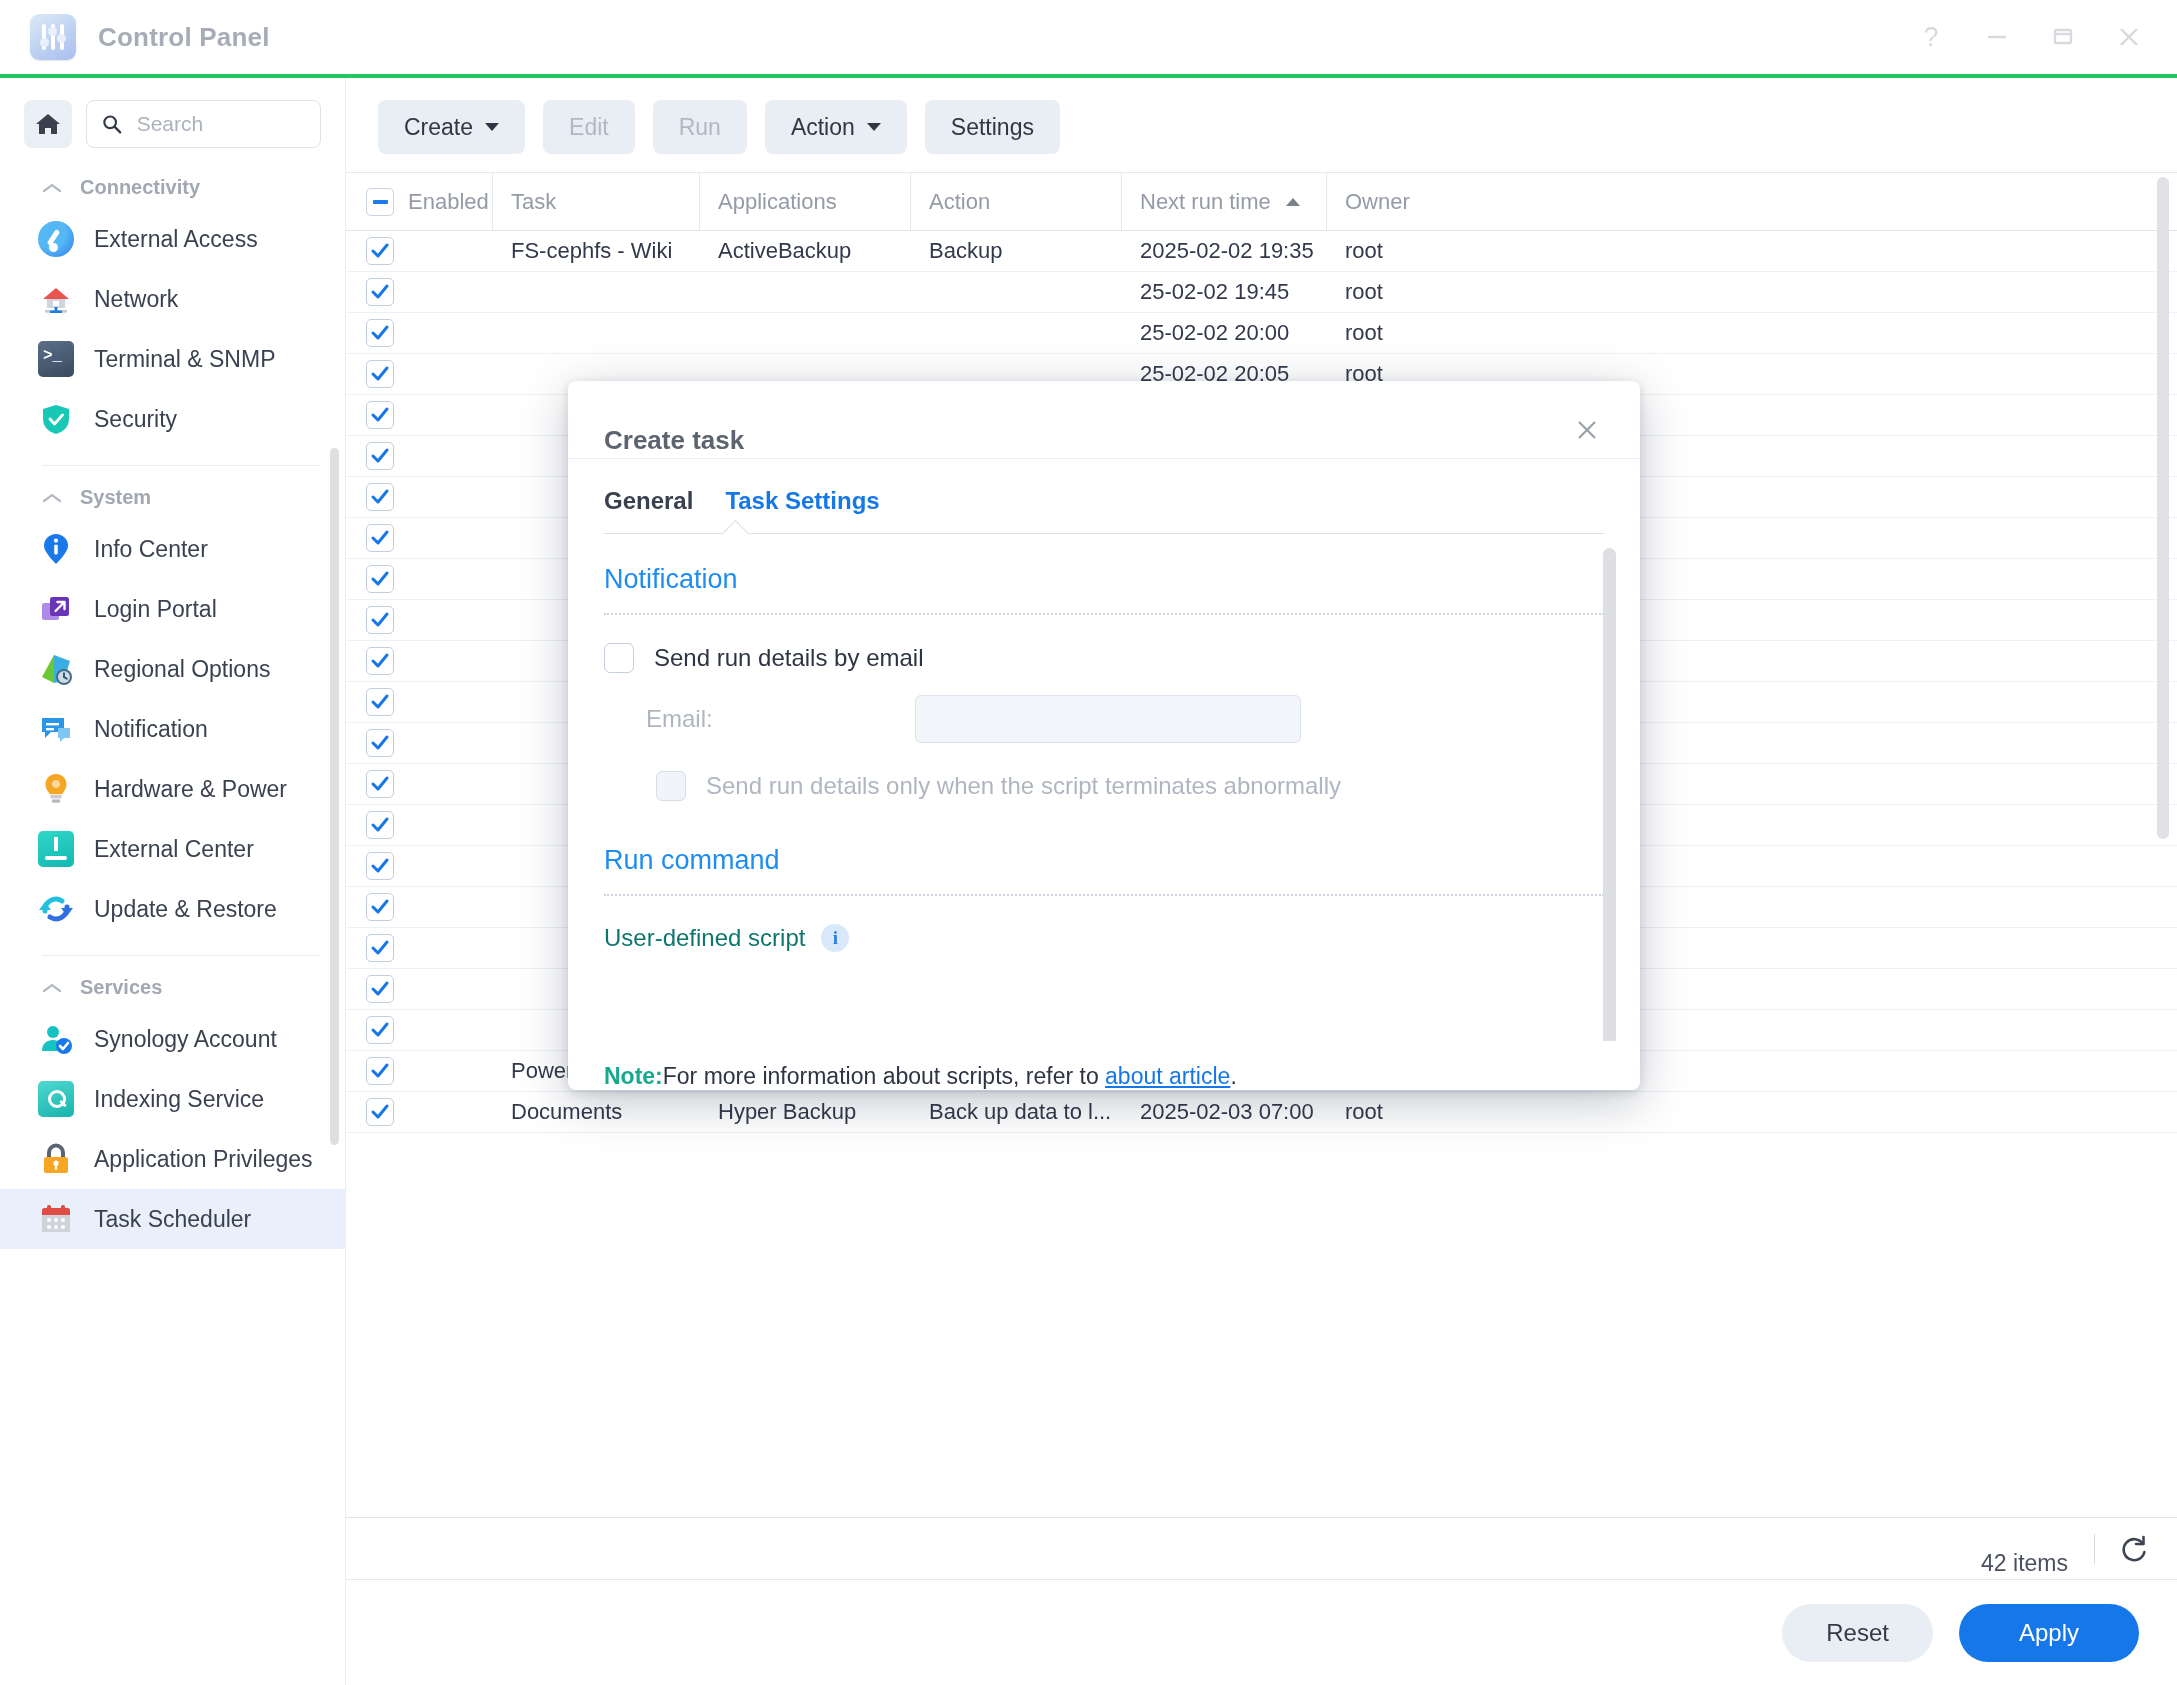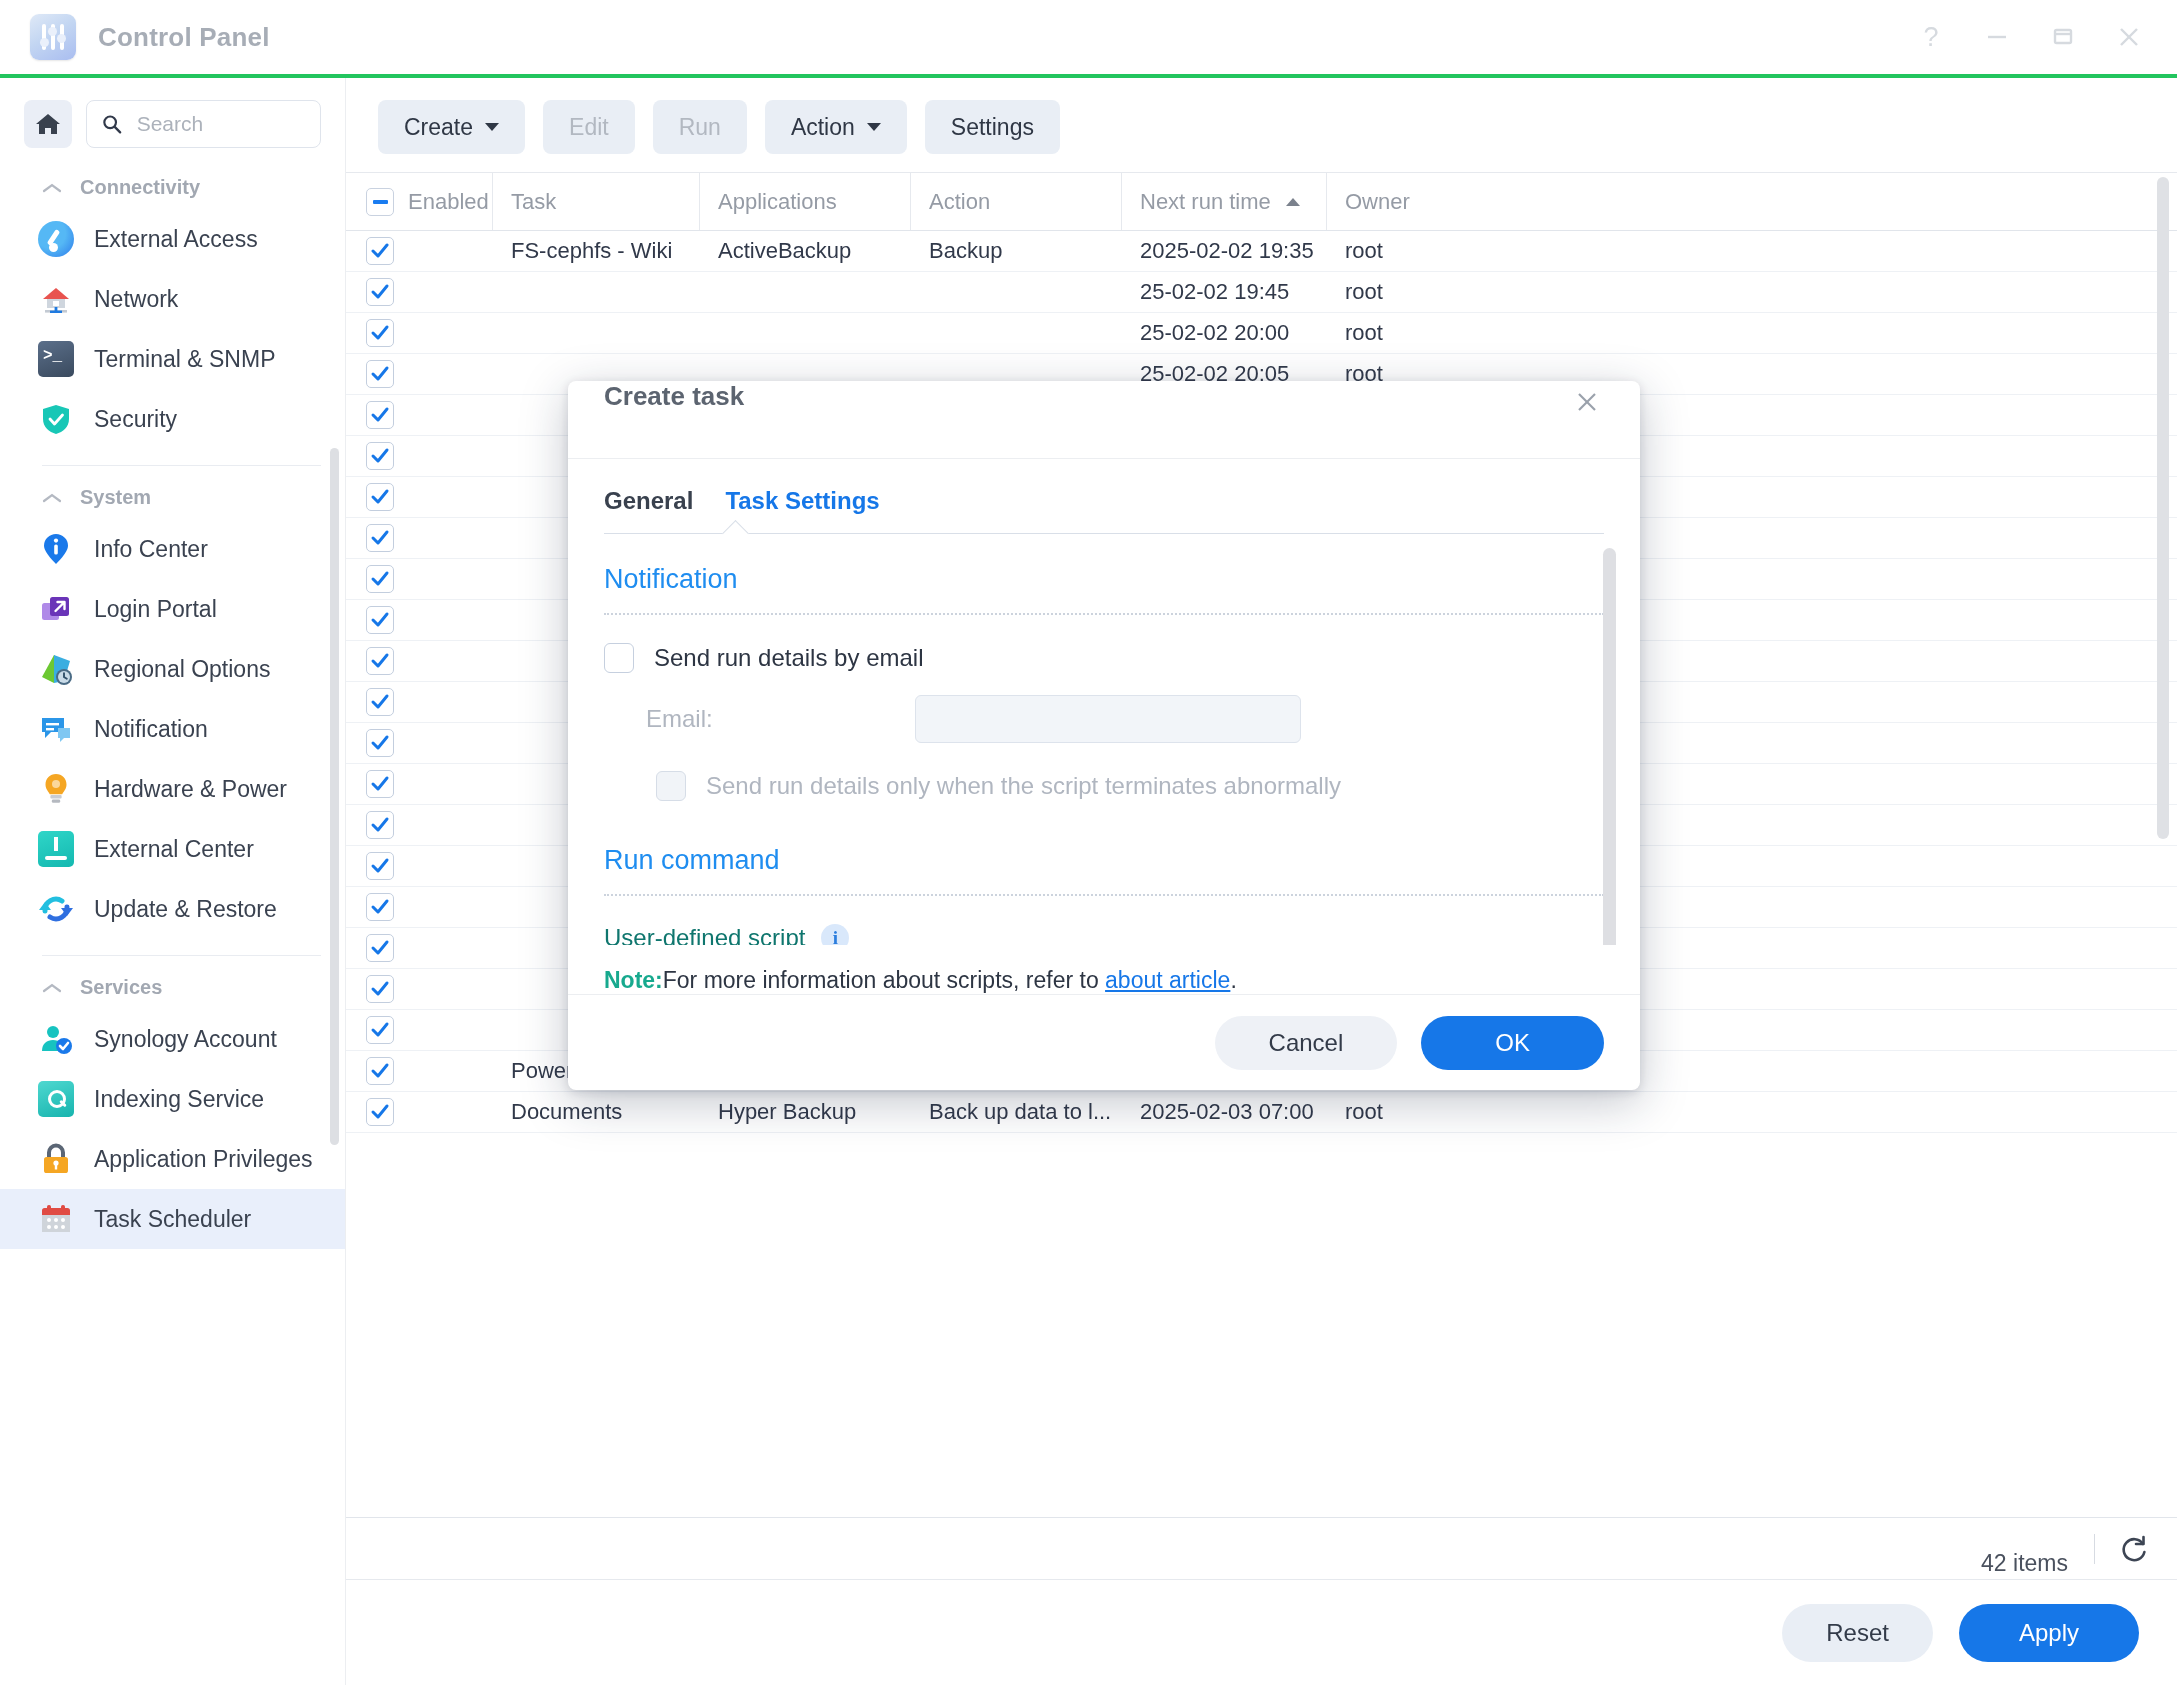--- a/index.html
+++ b/index.html
@@ -196,21 +196,21 @@
 
   
   .modal {
     position: absolute; left: 568px; top: 303px; width: 1072px; height: 709px;
     background: #fff; border-radius: 8px;
     box-shadow: 0 12px 48px rgba(25,35,60,.26), 0 2px 10px rgba(25,35,60,.14);
     display: flex; flex-direction: column; overflow: hidden;
     z-index: 50;
   }
   .m-head {
-    height: 78px; flex: 0 0 78px; display: flex; align-items: flex-start;
+    height: 78px; flex: 0 0 78px; display: flex; align-items: flex-end;
     padding: 0 30px 2px 36px; border-bottom: 1px solid #eceef1;
   }
   .m-title { font-size: 26px; font-weight: bold; color: #5c6470; }
   .m-close { margin-left: auto; font-size: 30px; color: #9aa1ab; line-height: 1; padding: 8px 10px; }
   .m-tabs { display: flex; gap: 32px; padding: 28px 36px 0 36px; position: relative; }
   .m-tab { font-size: 24px; font-weight: bold; color: #39414e; padding-bottom: 18px; }
   .m-tab.active { color: #1677e8; }
   .m-tabline { height: 1px; background: #d9dfe8; margin: 0 36px; position: relative; }
   .m-tabline::after {
     content: ""; position: absolute; left: 122px; top: -9px;
@@ -919,21 +919,17 @@
           <span class="info-i">i</span>
         </div>
 
         <div class="m-scrollbar"></div>
       </div>
 
       <div class="note-row">
         <span class="note-k">Note:</span><span>For more information about scripts, refer to </span><a class="note-link" href="#">about article</a><span>.</span>
       </div>
 
-      <div class="m-foot">
-        <button class="m-btn-ghost">Cancel</button>
-        <button class="m-btn-primary">OK</button>
-      </div>
     </div>
 
   </div>
 </div>
 
 
 </body></html>

